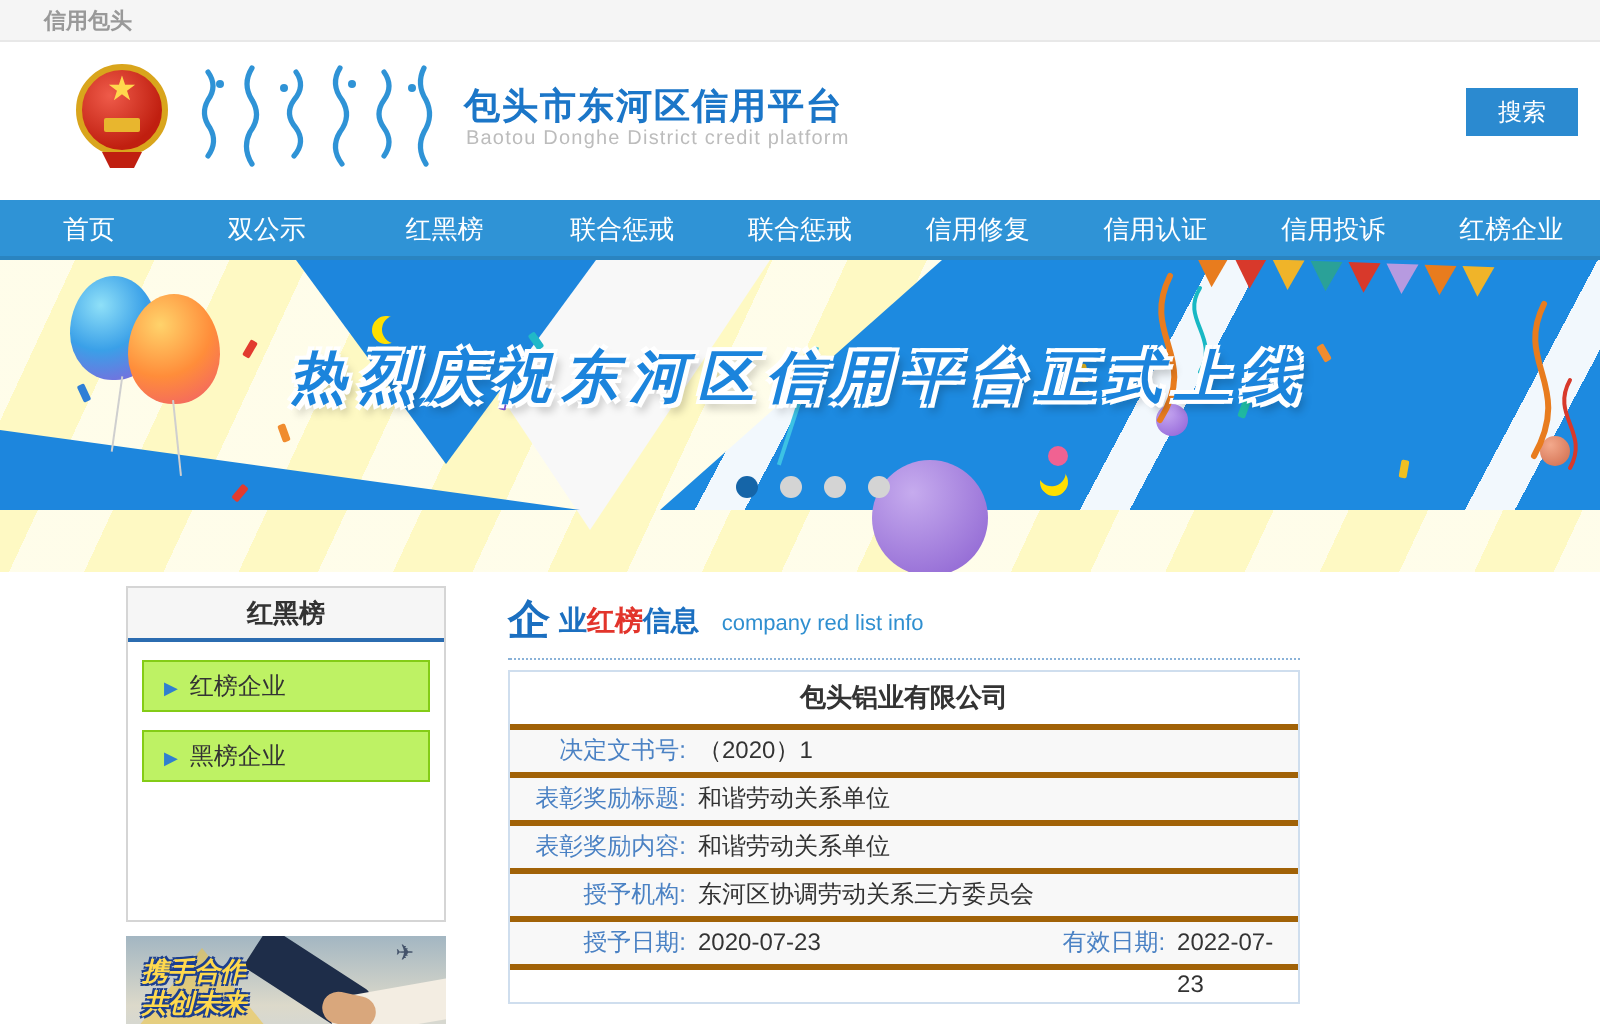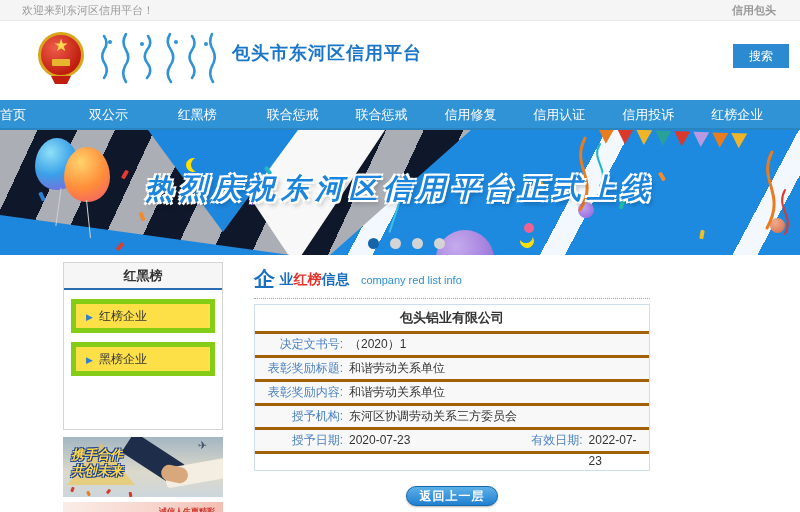--- a/index.html
+++ b/index.html
@@ -27,24 +27,24 @@
   .site-title{position:absolute;left:232px;top:20px;font-size:18px;font-weight:bold;color:#1b76c8;letter-spacing:1px;}
   .site-sub{position:absolute;left:233px;top:43px;font-size:10px;color:#bcbcbc;letter-spacing:.6px;}
   .search-input{position:absolute;left:565px;top:23px;width:158px;height:22px;border:1px solid #ccc;
       padding:0 6px;font-size:11px;color:#555;outline:none;}
   .search-input::placeholder{color:#aaa;}
   .search-btn{position:absolute;left:733px;top:23px;width:56px;height:24px;background:#2b8ad0;
       color:#fff;border:none;font-size:12px;cursor:pointer;}
 
   
   .nav{height:30px;background:#2f93d6;display:flex;box-shadow:inset 0 -2px 0 rgba(0,0,0,.10);}
-  .nav a{flex:1;text-align:left;line-height:30px;color:#fff;font-size:13px;text-decoration:none;cursor:pointer;}
-
-  
-  .banner{position:relative;height:125px;background:#0f172a;overflow:hidden;}
+  .nav a{flex:1;text-align:center;line-height:30px;color:#fff;font-size:13px;text-decoration:none;cursor:pointer;}
+
+  
+  .banner{position:relative;height:156px;background:#fef9c3;overflow:hidden;}
   .bn-stripes{position:absolute;inset:0;
       background:repeating-linear-gradient(115deg,rgba(255,255,255,.65) 0 34px,rgba(0,0,0,0) 34px 70px);}
   .bn-v-light{position:absolute;left:205px;top:0;width:180px;height:135px;background:#f8f8f8;
       clip-path:polygon(0 0,100% 0,50% 100%);}
   .bn-v-blue{position:absolute;left:148px;top:0;width:150px;height:102px;background:#1d86dd;
       clip-path:polygon(0 0,100% 0,50% 100%);}
   .bn-right{position:absolute;left:330px;top:0;width:470px;height:125px;
       background:repeating-linear-gradient(118deg,#1d8ae0 0 74px,#f2f8fd 74px 96px,#1d8ae0 96px 170px);
       clip-path:polygon(30% 0,100% 0,100% 100%,0 100%);}
   .bn-corner{position:absolute;left:0;top:0;width:290px;height:125px;background:#1d86dd;
@@ -78,22 +78,22 @@
   .bn-dots span{width:11px;height:11px;border-radius:50%;background:#d4d4d4;cursor:pointer;}
   .bn-dots span.active{background:#1565a8;}
 
   
   .content{position:relative;height:257px;background:#fff;}
   .aside{position:absolute;left:63px;top:7px;width:160px;}
   .sb-box{border:1px solid #d5d5d5;height:168px;background:#fff;box-sizing:border-box;}
   .sb-title{height:25px;line-height:25px;text-align:center;font-size:13px;font-weight:bold;color:#333;
       background:#f6f6f6;border-bottom:2px solid #2b6cb0;}
   .sb-items{padding:9px 7px;}
-  .sb-item{height:24px;line-height:24px;border:5px solid #84cc16;margin-bottom:9px;
-      padding-left:10px;font-size:12px;color:#333;background:#fde047;cursor:pointer;}
+  .sb-item{height:24px;line-height:24px;border:1px solid #84cc16;margin-bottom:9px;
+      padding-left:10px;font-size:12px;color:#333;background:#bef264;cursor:pointer;}
   .sb-item .arr{color:#2e7fd0;font-size:9px;margin-right:6px;}
 
   .promo1{position:relative;margin-top:7px;height:60px;overflow:hidden;cursor:pointer;
       background:linear-gradient(180deg,#a3b6c2,#dcd9ca 58%,#cdd6dc);}
   .promo1 .plane{position:absolute;right:16px;top:2px;font-size:11px;color:#44536a;}
   .promo1 .tri{position:absolute;left:4px;top:6px;width:0;height:0;
       border-left:34px solid transparent;border-right:34px solid transparent;
       border-bottom:42px solid rgba(244,196,48,.5);}
   .promo1 .ptxt{position:absolute;left:8px;top:10px;font-size:13px;font-weight:bold;font-style:italic;
       line-height:16px;color:#ffd94d;text-shadow:1px 1px 0 #1c3f8f,-1px -1px 0 #1c3f8f,1px -1px 0 #1c3f8f,-1px 1px 0 #1c3f8f;}
@@ -128,21 +128,20 @@
       background:linear-gradient(#5db1e8,#1f7fd0);border:1px solid #1668a8;color:#fff;
       font-size:12px;font-weight:bold;letter-spacing:1px;cursor:pointer;
       box-shadow:0 1px 2px rgba(0,0,0,.3);padding:0;line-height:18px;}
 </style>
 </head>
 <body>
 
 <div class="page">
 
   <div class="topbar">
-    <span>欢迎来到东河区信用平台！</span>
     <a>信用包头</a>
   </div>
 
   <div class="header">
     <div class="emblem">
       <div class="ring"></div>
       <div class="star">★</div>
       <div class="gate"></div>
       <div class="ribbon"></div>
     </div>
@@ -156,20 +155,21 @@
         <path d="M116,2 q-4,8 1,16 q4,8 -1,16 q-4,8 1,16"></path>
       </g>
       <g fill="#2f93d6">
         <circle cx="14" cy="10" r="2"></circle>
           <circle cx="46" cy="12" r="2"></circle>
         <circle cx="80" cy="10" r="2"></circle>
           <circle cx="110" cy="12" r="2"></circle>
       </g>
     </svg>
     <div class="site-title">包头市东河区信用平台</div>
+    <div class="site-sub">Baotou Donghe District credit platform</div>
     <button class="search-btn">搜索</button>
   </div>
 
   <nav class="nav">
     <a>首页</a>
     <a>双公示</a>
     <a>红黑榜</a>
     <a>联合惩戒</a>
     <a>联合惩戒</a>
     <a>信用修复</a>

